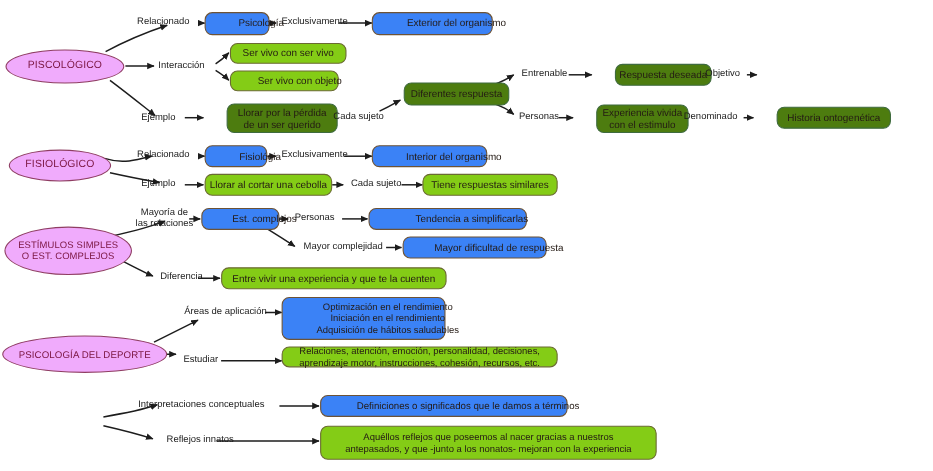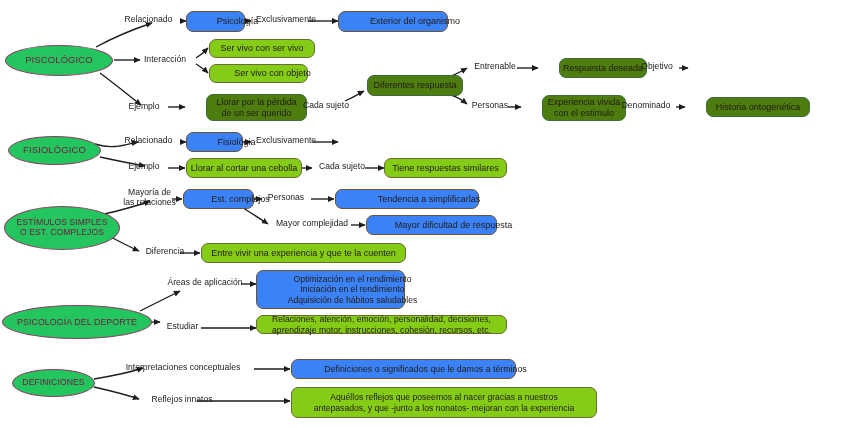--- a/index.html
+++ b/index.html
@@ -26,21 +26,21 @@
   }
   .node.orange{background:#3b82f6;border-color:#6d5336;padding-left:44px;}
   .node.yellow{background:#84cc16;border-color:#6b6a33;}
   .node.green {background:#4d7c0f;border-color:#3f6b3f;margin-left:20px;}
 
   .ellipse{
     position:absolute;
     box-sizing:border-box;
     display:flex;align-items:center;justify-content:center;
     text-align:center;
-    background:#22c55e;
+    background:#f0abfc;
     border:1px solid #8f3e63;
     border-radius:50%;
     color:#7a1540;
     line-height:1.15;
     letter-spacing:.1px;
     white-space:pre;
   }
 
   
   .elabel{
@@ -132,21 +132,20 @@
 
   <div class="ellipse" style="left:5px;top:45px;width:108px;height:31px;font-size:9.5px;">PISCOLÓGICO</div>
 
   <div class="ellipse" style="left:8px;top:136px;width:93px;height:29px;font-size:9.5px;">FISIOLÓGICO</div>
 
   <div class="ellipse" style="left:4px;top:206px;width:116px;height:44px;font-size:8.6px;">ESTÍMULOS SIMPLES
 O EST. COMPLEJOS</div>
 
   <div class="ellipse" style="left:2px;top:305px;width:150px;height:34px;font-size:8.8px;">PSICOLOGÍA DEL DEPORTE</div>
 
-  <div class="ellipse" style="left:12px;top:369px;width:83px;height:28px;font-size:8.6px;">DEFINICIONES</div>
 
   <div class="node orange" style="left:186px;top:11px;width:59px;height:21px;font-size:9px;">Psicología</div>
 
   <div class="node orange" style="left:338px;top:11px;width:110px;height:21px;font-size:9px;">Exterior del organismo</div>
 
   <div class="node yellow" style="left:209px;top:39px;width:106px;height:19px;font-size:9px;">Ser vivo con ser vivo</div>
 
   <div class="node yellow" style="left:209px;top:64px;width:99px;height:19px;font-size:9px;padding-left:28px;">Ser vivo con objeto</div>
 
   <div class="node green" style="left:186px;top:94px;width:101px;height:27px;font-size:9px;">Llorar por la pérdida
@@ -157,20 +156,21 @@
   <div class="node green" style="left:539px;top:58px;width:88px;height:20px;font-size:9px;">Respuesta deseada</div>
 
 
   <div class="node green" style="left:522px;top:95px;width:84px;height:26px;font-size:9px;">Experiencia vivida
 con el estimulo</div>
 
   <div class="node green" style="left:686px;top:97px;width:104px;height:20px;font-size:9px;">Historia ontogenética</div>
 
   <div class="node orange" style="left:186px;top:132px;width:57px;height:20px;font-size:9px;text-align:right;">Fisiológia</div>
 
+  <div class="node orange" style="left:338px;top:132px;width:105px;height:20px;font-size:9px;">Interior del organismo</div>
 
   <div class="node yellow" style="left:186px;top:158px;width:116px;height:20px;font-size:9px;">Llorar al cortar una cebolla</div>
 
   <div class="node yellow" style="left:384px;top:158px;width:123px;height:20px;font-size:9px;">Tiene respuestas similares</div>
 
   <div class="node orange" style="left:183px;top:189px;width:71px;height:20px;font-size:9px;">Est. complejos</div>
 
   <div class="node orange" style="left:335px;top:189px;width:144px;height:20px;font-size:9px;">Tendencia a simplificarlas</div>
 
   <div class="node orange" style="left:366px;top:215px;width:131px;height:20px;font-size:9px;">Mayor dificultad de respuesta</div>

